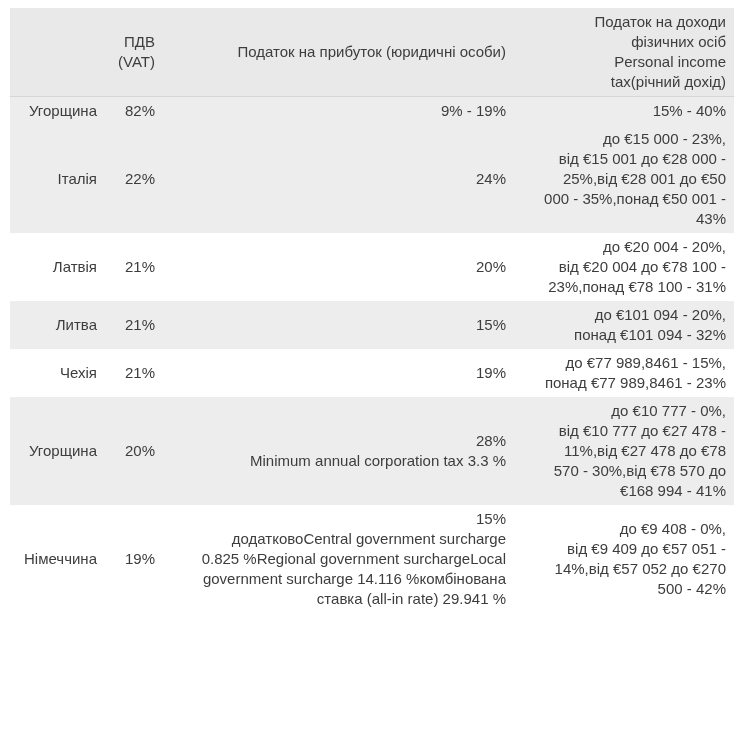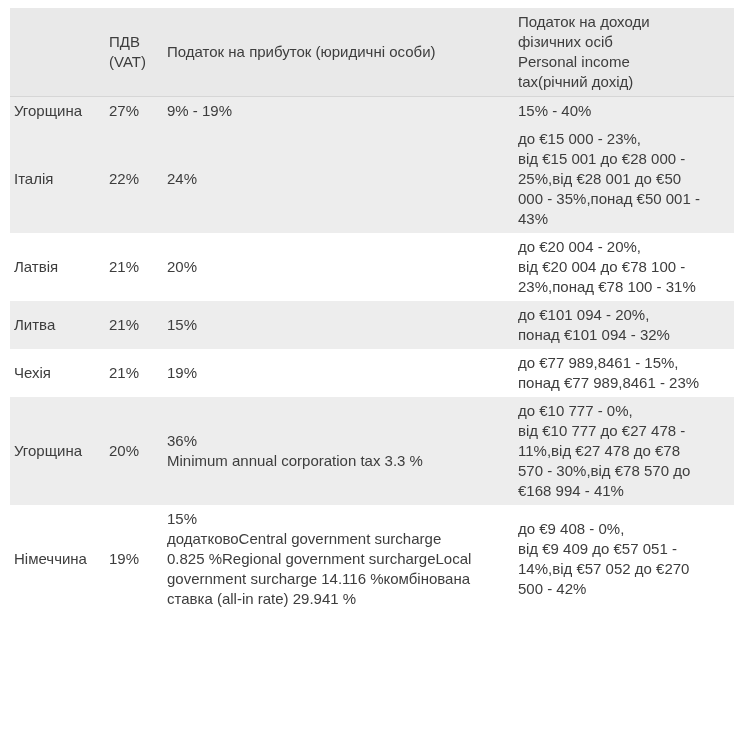--- a/index.html
+++ b/index.html
@@ -21,21 +21,21 @@
   .tax-table{
     margin:8px 0 0 10px;
     width:724px;
     border-collapse:collapse;
     table-layout:fixed;
     font-size:15px;
     line-height:20px;
   }
   .tax-table th,.tax-table td{
     padding:4px 8px 4px 4px;
-    text-align:left;
+    text-align:right;
     vertical-align:middle;
     font-weight:normal;
     white-space:pre-line;
     overflow:hidden;
   }
   thead tr{
     background:var(--header-bg);
     border-bottom:1px solid var(--header-border);
   }
   tbody tr.stripe{
@@ -64,21 +64,21 @@
       <th>Податок на прибуток (юридичні особи)</th>
       <th>Податок на доходи
 фізичних осіб
 Personal income
 tax(річний дохід)</th>
     </tr>
   </thead>
   <tbody>
     <tr class="stripe">
       <td>Угорщина</td>
-      <td>27%</td>
+      <td>82%</td>
       <td>9% - 19%</td>
       <td>15% - 40%</td>
     </tr>
     <tr class="stripe">
       <td>Італія</td>
       <td>22%</td>
       <td>24%</td>
       <td>до €15 000 - 23%,
 від €15 001 до €28 000 -
 25%,від €28 001 до €50
@@ -103,21 +103,21 @@
     <tr>
       <td>Чехія</td>
       <td>21%</td>
       <td>19%</td>
       <td>до €77 989,8461 - 15%,
 понад €77 989,8461 - 23%</td>
     </tr>
     <tr class="stripe">
       <td>Угорщина</td>
       <td>20%</td>
-      <td>36%
+      <td>28%
 Minimum annual corporation tax 3.3 %</td>
       <td>до €10 777 - 0%,
 від €10 777 до €27 478 -
 11%,від €27 478 до €78
 570 - 30%,від €78 570 до
 €168 994 - 41%</td>
     </tr>
     <tr>
       <td>Німеччина</td>
       <td>19%</td>

